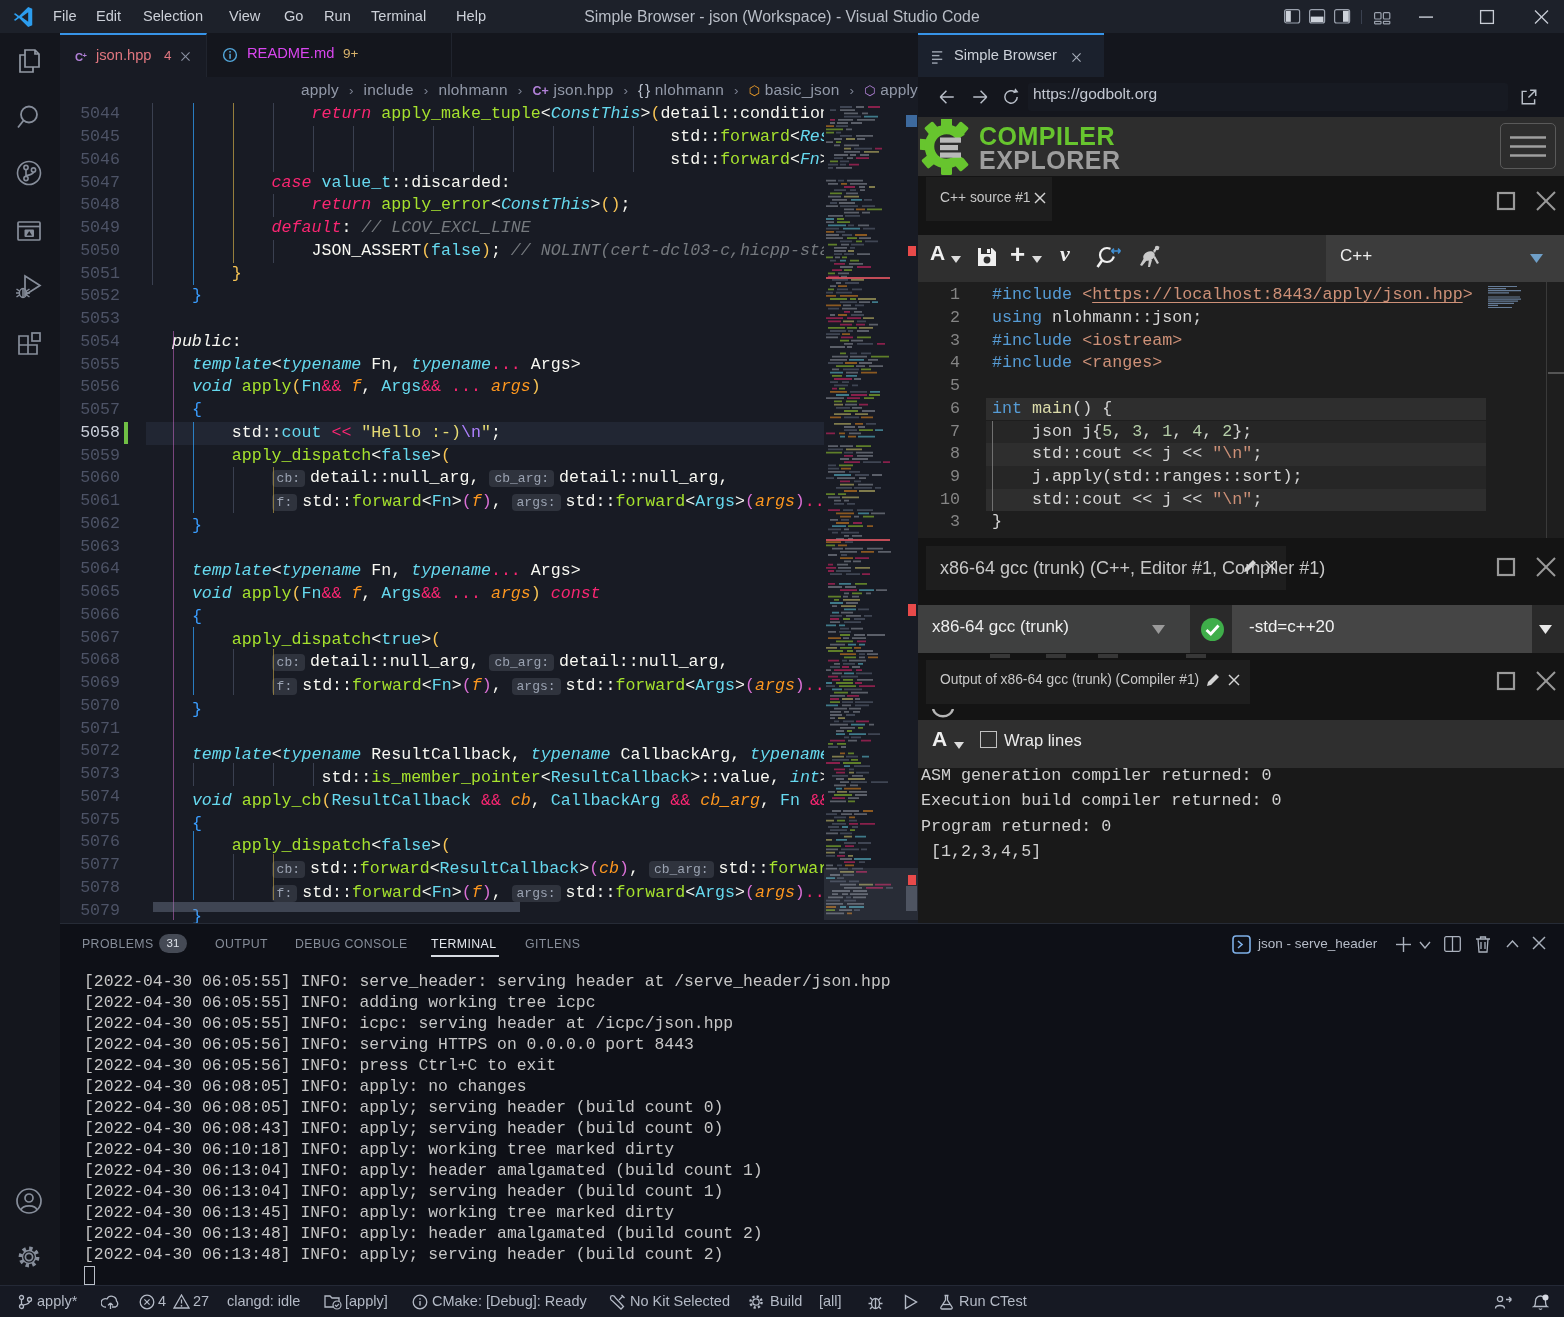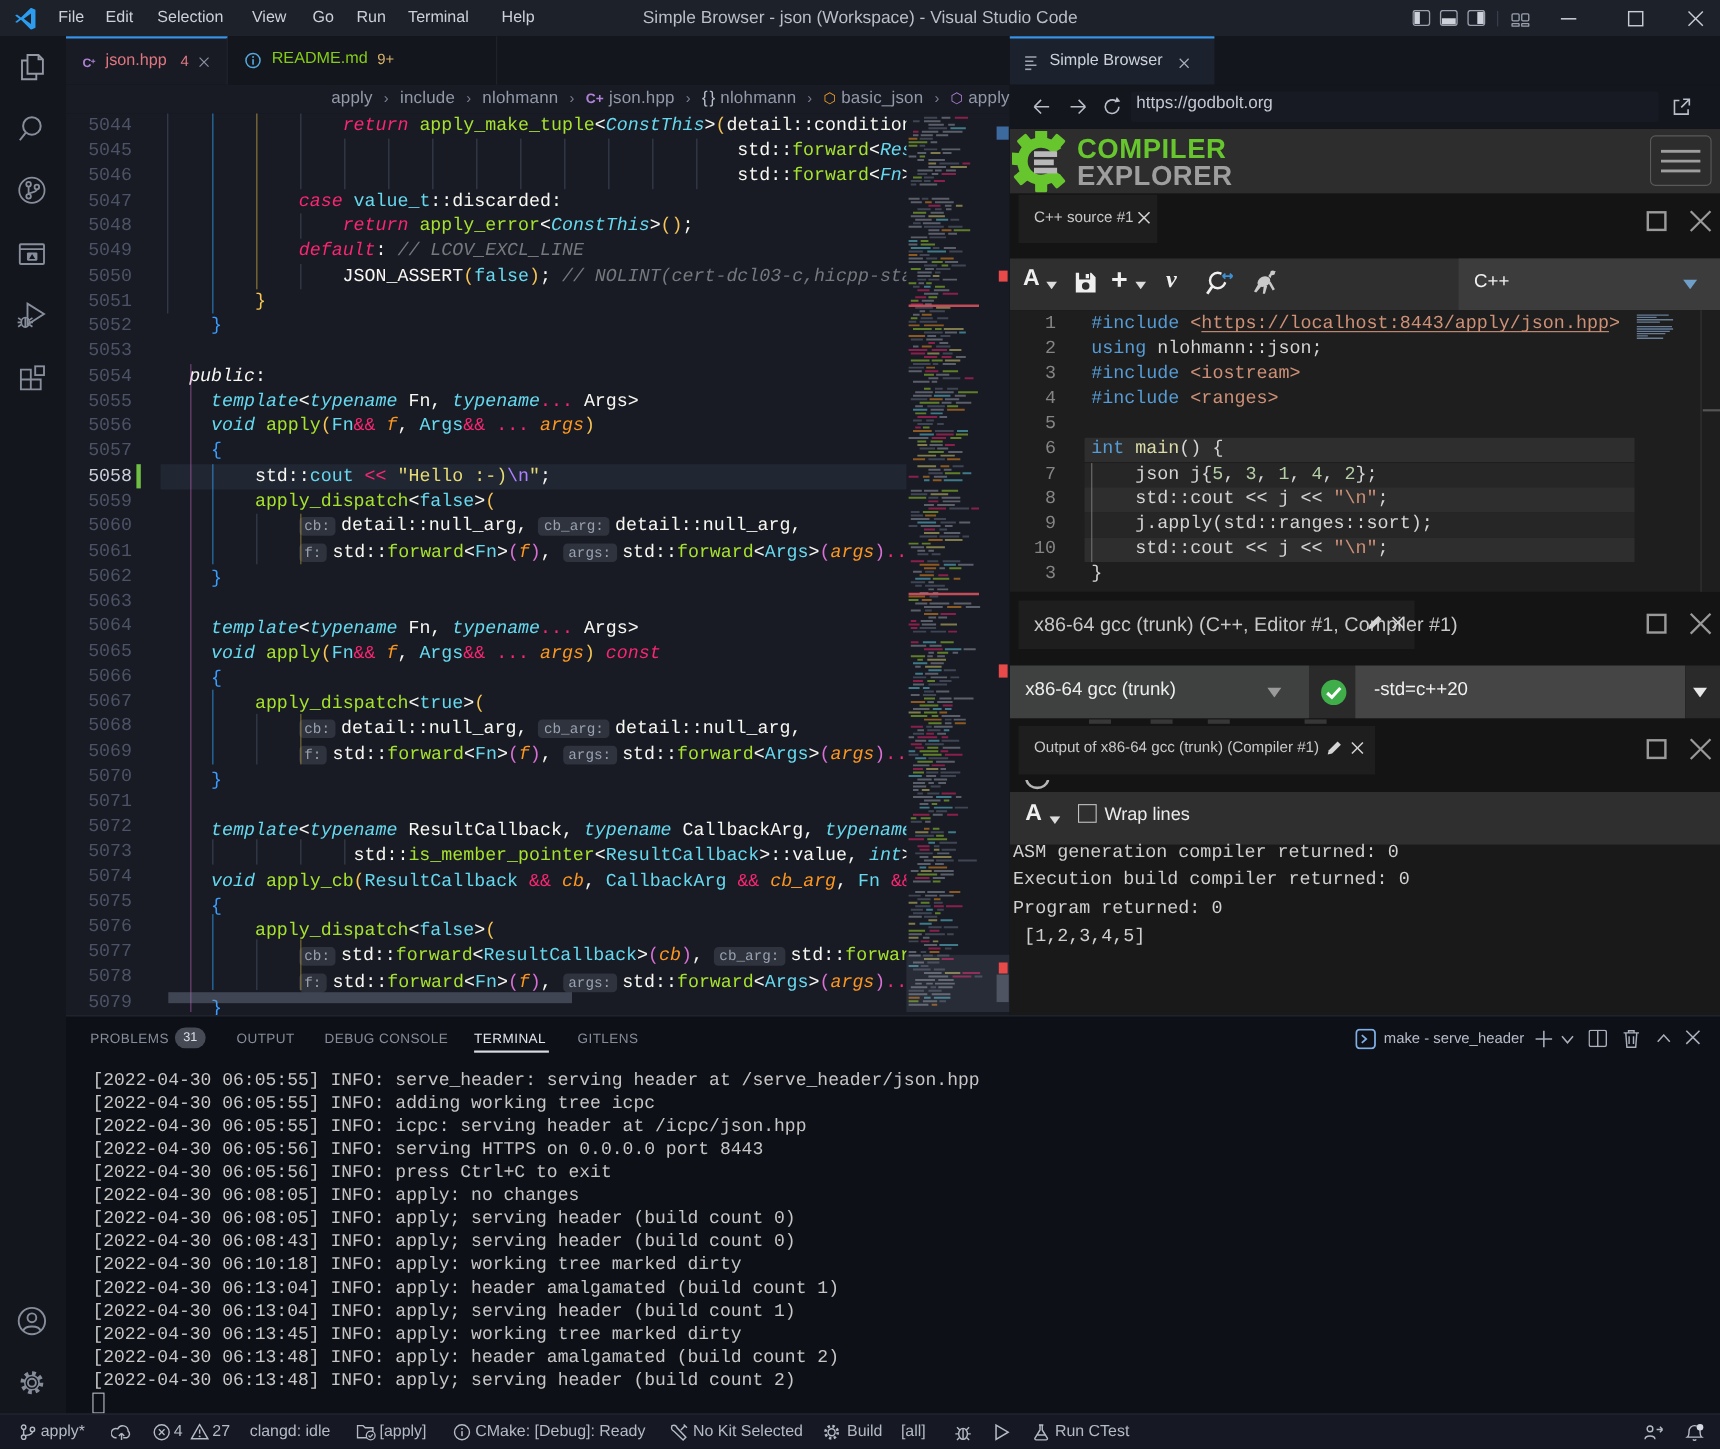--- a/index.html
+++ b/index.html
@@ -161,21 +161,21 @@
           <line x1="13" y1="3" x2="3" y2="13"></line>
         </g>
       </svg>
   </div>
   <div class="tab" style="left:148px;width:244px;background:#14161d;border-right:1px solid #20242e;">
     <svg class="abs" style="left:14px;top:14px" width="16" height="16" viewBox="0 0 16 16">
       <circle cx="8" cy="8" r="6.4" fill="none" stroke="#53a7db" stroke-width="1.4"></circle>
       <rect x="7.3" y="6.8" width="1.5" height="5" fill="#53a7db"></rect>
       <rect x="7.3" y="4" width="1.5" height="1.6" fill="#53a7db"></rect>
     </svg>
-    <span class="abs" style="left:39px;top:12px;font-size:14.7px;color:#84cc16;">README.md</span>
+    <span class="abs" style="left:39px;top:12px;font-size:14.7px;color:#d946ef;">README.md</span>
     <span class="abs" style="left:135px;top:13px;font-size:13.5px;color:#d8b26b;">9+</span>
   </div>
   <svg class="abs" style="left:880px;top:20px" width="22" height="6" viewBox="0 0 22 6">
     <circle cx="3" cy="3" r="1.6" fill="#9aa1ad"></circle>
       <circle cx="11" cy="3" r="1.6" fill="#9aa1ad"></circle>
       <circle cx="19" cy="3" r="1.6" fill="#9aa1ad"></circle>
   </svg>
 </div>
 
 <div id="breadcrumb" class="abs">
@@ -447,21 +447,21 @@
 <div class="abs" style="left:99px;top:10px;width:28px;height:19px;border-radius:10px;background:#454a55;color:#dde1e8;font-size:11.5px;text-align:center;line-height:19px;">31</div>
 <div class="ptab" style="left:155px;">OUTPUT</div>
 <div class="ptab" style="left:235px;">DEBUG CONSOLE</div>
 <div class="ptab" style="left:371px;color:#e4e7ed;">TERMINAL</div>
 <div class="abs" style="left:371px;top:31px;width:68px;height:1.5px;background:#d7dbe2;"></div>
 <div class="ptab" style="left:465px;">GITLENS</div>
 <svg class="abs" style="left:1172px;top:11px" width="19" height="19" viewBox="0 0 19 19">
       <rect x="1" y="1" width="17" height="17" rx="3" fill="none" stroke="#7fb0e8" stroke-width="1.6"></rect>
       <path d="M6 6 L10 9.5 L6 13" fill="none" stroke="#7fb0e8" stroke-width="1.6"></path>
     </svg>
-<div class="abs" style="left:1198px;top:12px;font-size:13.5px;color:#b6bcc8;">make - serve_header</div>
+<div class="abs" style="left:1198px;top:12px;font-size:13.5px;color:#b6bcc8;">json - serve_header</div>
 <svg class="abs" style="left:1335px;top:12px" width="17" height="17" viewBox="0 0 17 17">
       <g stroke="#aab1bd" stroke-width="1.4">
         <line x1="8.5" y1="1" x2="8.5" y2="16"></line>
         <line x1="1" y1="8.5" x2="16" y2="8.5"></line>
       </g>
     </svg>
 <svg class="abs" style="left:1359px;top:17px" width="12" height="8" viewBox="0 0 12 8">
       <path d="M1 1 L6 7 L11 1" fill="none" stroke="#aab1bd" stroke-width="1.4"></path>
     </svg>
 <svg class="abs" style="left:1384px;top:12px" width="17" height="16" viewBox="0 0 17 16">

